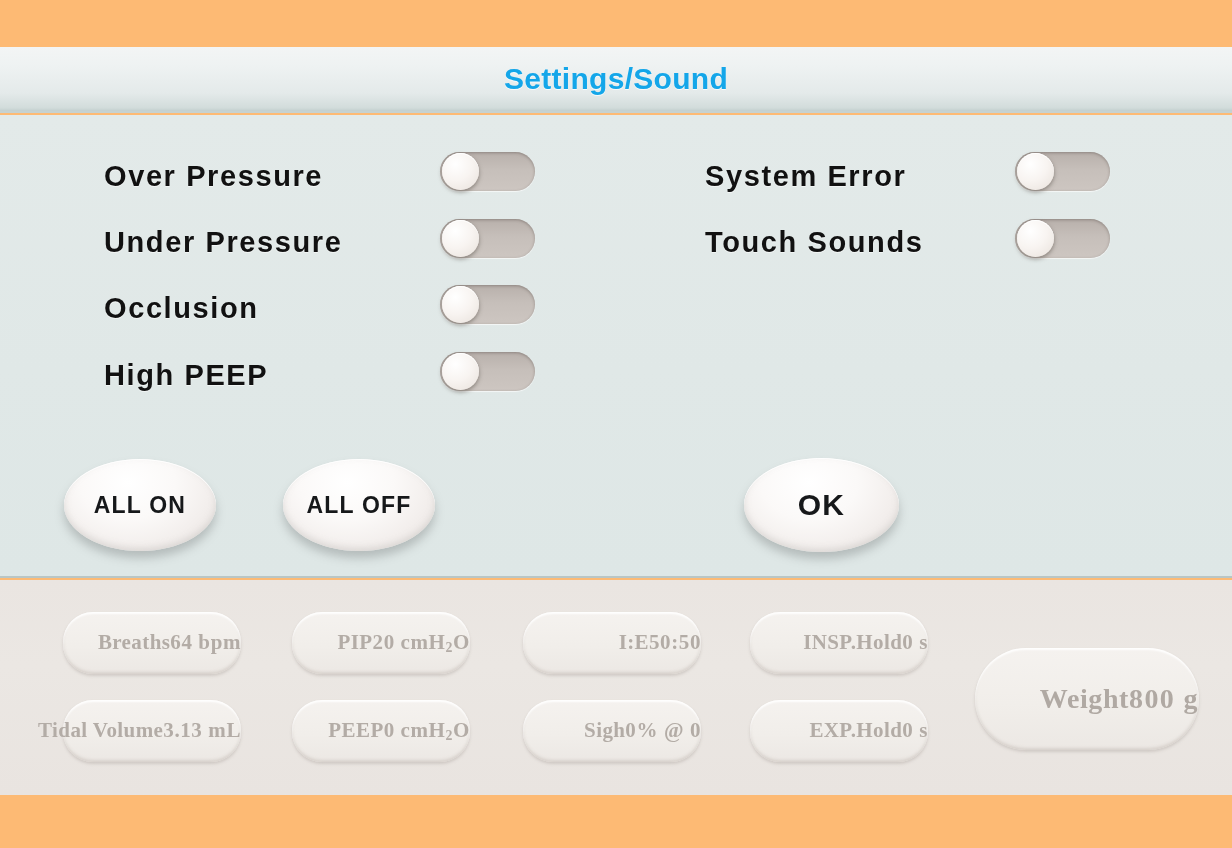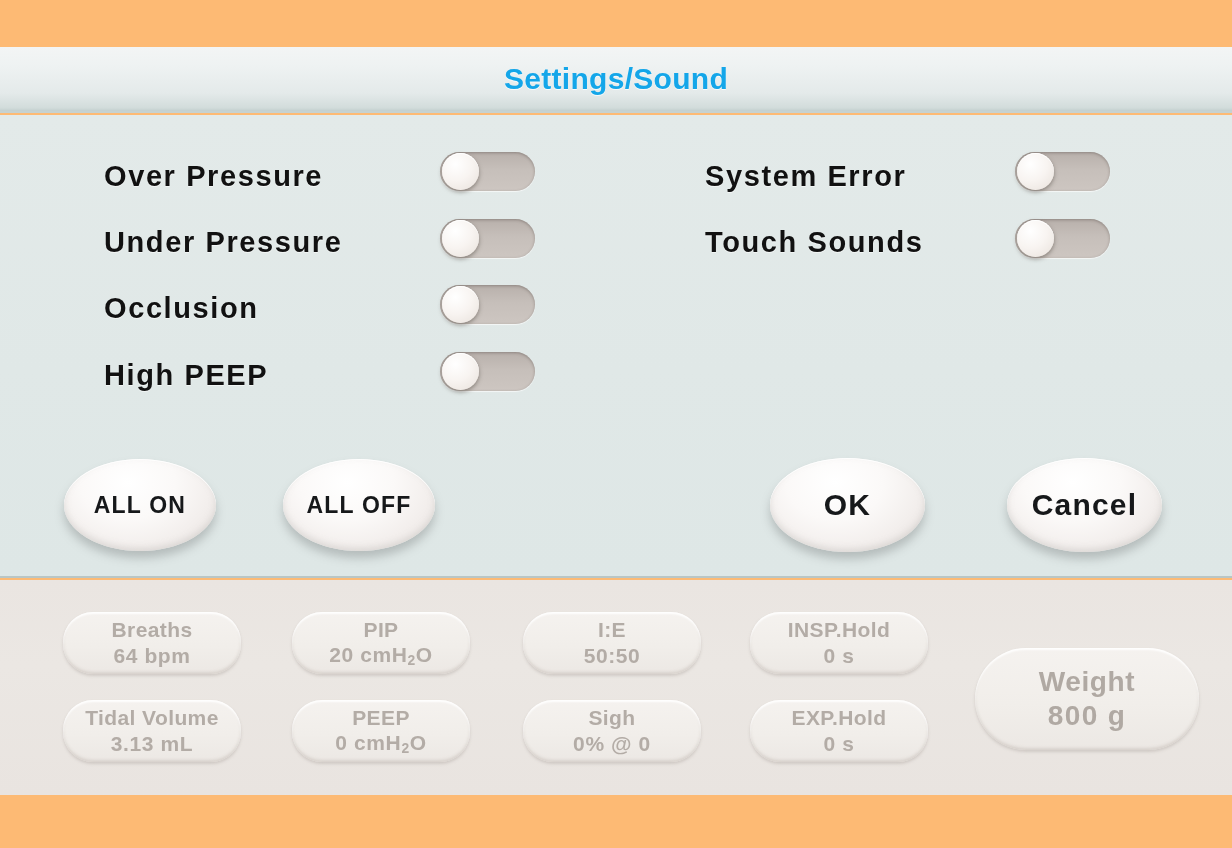--- a/index.html
+++ b/index.html
@@ -132,28 +132,29 @@
     background: linear-gradient(to bottom, #eae5e1 0%, #ebe7e3 40%, #e9e4e0 100%);
   }
   .pill {
     position: absolute;
     border-radius: 30px;
     background: linear-gradient(to bottom, #f5f2ef 0%, #f1eeea 55%, #ece8e4 100%);
     box-shadow: 0 2px 3px rgba(160,152,146,0.35),
                 inset 0 2px 2px rgba(255,255,255,0.95),
                 inset 0 -2px 3px rgba(190,182,176,0.45);
     display: flex;
-    flex-direction: column;
+    flex-direction: row;
     align-items: center;
-    justify-content: center;
+    justify-content: flex-end;
     color: #b3aca6;
     text-align: center;
     line-height: 1.22;
     white-space: nowrap;
     cursor: pointer;
+    font-family: Liberation Serif, serif;
   }
   .pill .pill-label { font-size: 21px; font-weight: bold; letter-spacing: 0.4px; }
   .pill .pill-value { font-size: 21px; font-weight: bold; letter-spacing: 0.6px; }
   .pill.weight { color: #b0a9a3; }
   .pill.weight .pill-label { font-size: 28px; letter-spacing: 0.6px; }
   .pill.weight .pill-value { font-size: 28px; letter-spacing: 1.4px; }
   sub { font-size: 0.66em; vertical-align: -0.22em; }
 </style>
 </head>
 <body>
@@ -205,23 +206,22 @@
       <span class="toggle-label">Touch  Sounds</span>
     </div>
     <div class="switch" style="left:1015px; top:104px;">
       <span class="knob"></span>
     </div>
 
     <div class="oval-btn" style="left:64px; top:344px; width:152px; height:92px; font-size:23px;">ALL ON</div>
 
     <div class="oval-btn" style="left:283px; top:344px; width:152px; height:92px; font-size:23px;">ALL OFF</div>
 
-    <div class="oval-btn" style="left:770px; top:343px; width:155px; height:94px; font-size:30px;">OK</div>
-
-    <div class="oval-btn" style="left:1007px; top:343px; width:155px; height:94px; font-size:30px;">Cancel</div>
+    <div class="oval-btn" style="left:744px; top:343px; width:155px; height:94px; font-size:30px;">OK</div>
+
   </div>
 
   <div id="footer">
 
     <div class="pill" style="left:63px; top:32px; width:178px; height:62px;">
       <span class="pill-label">Breaths</span>
       <span class="pill-value">64 bpm</span>
     </div>
 
     <div class="pill" style="left:63px; top:120px; width:178px; height:62px;">

